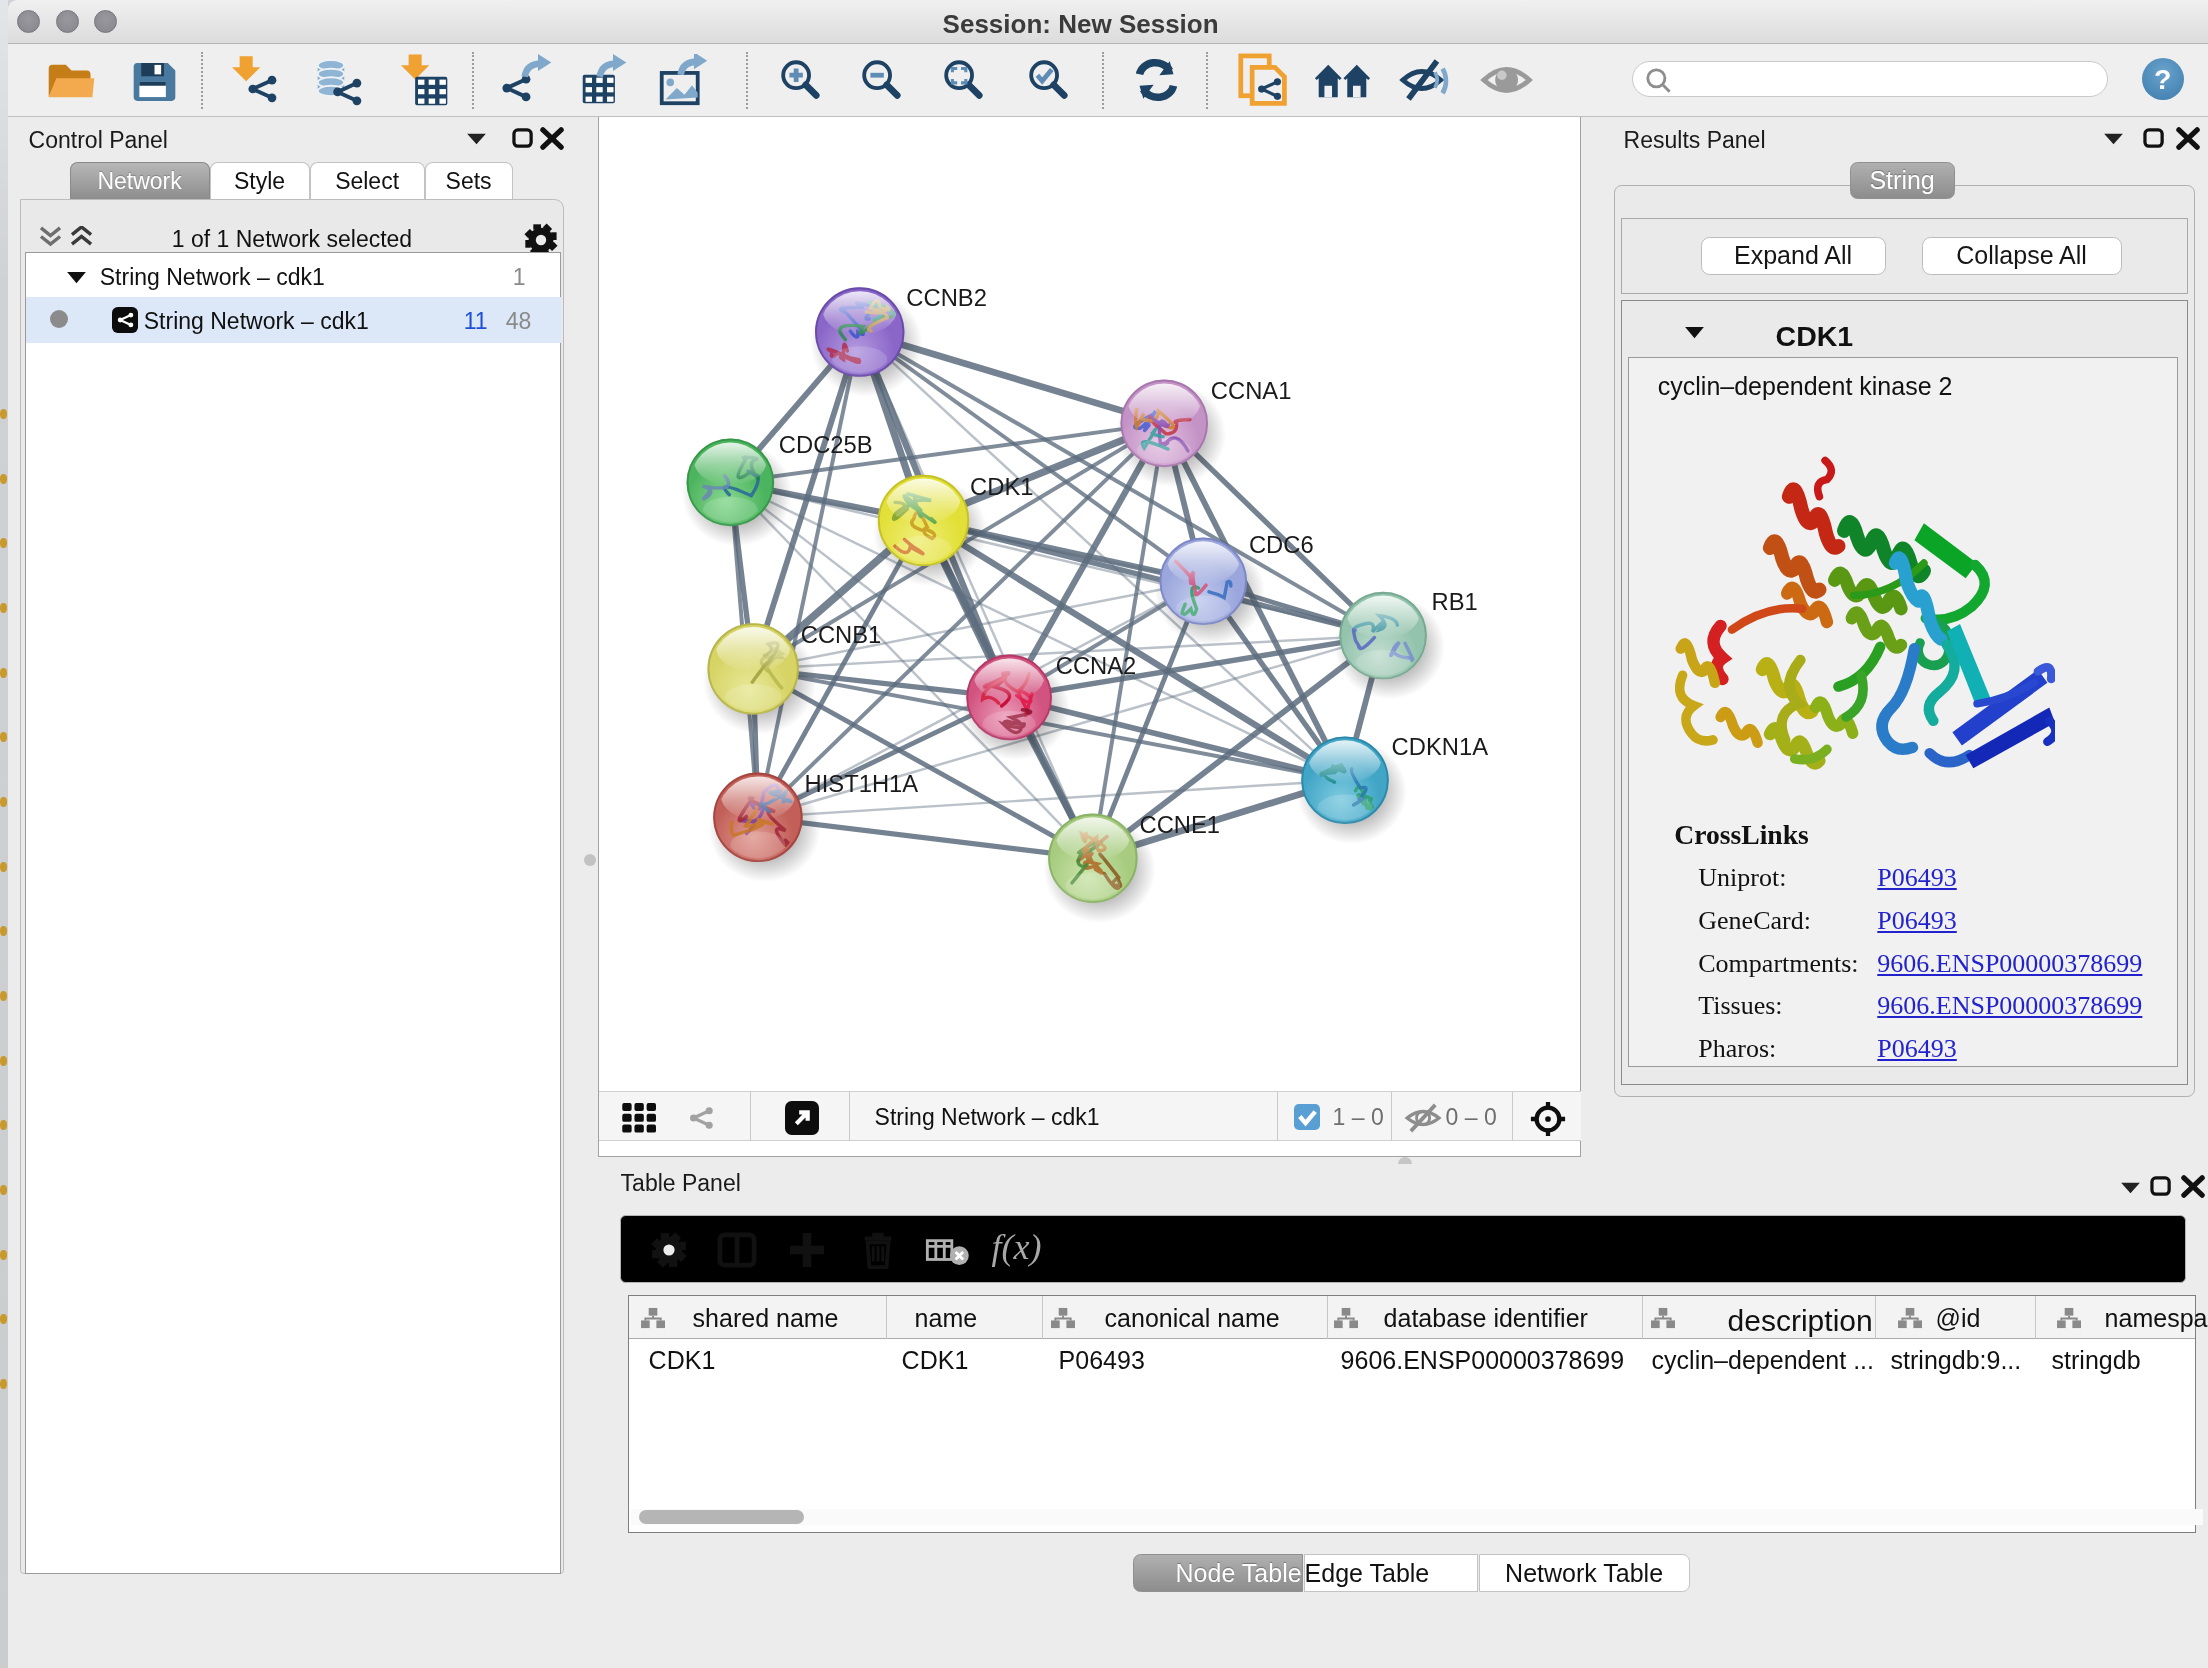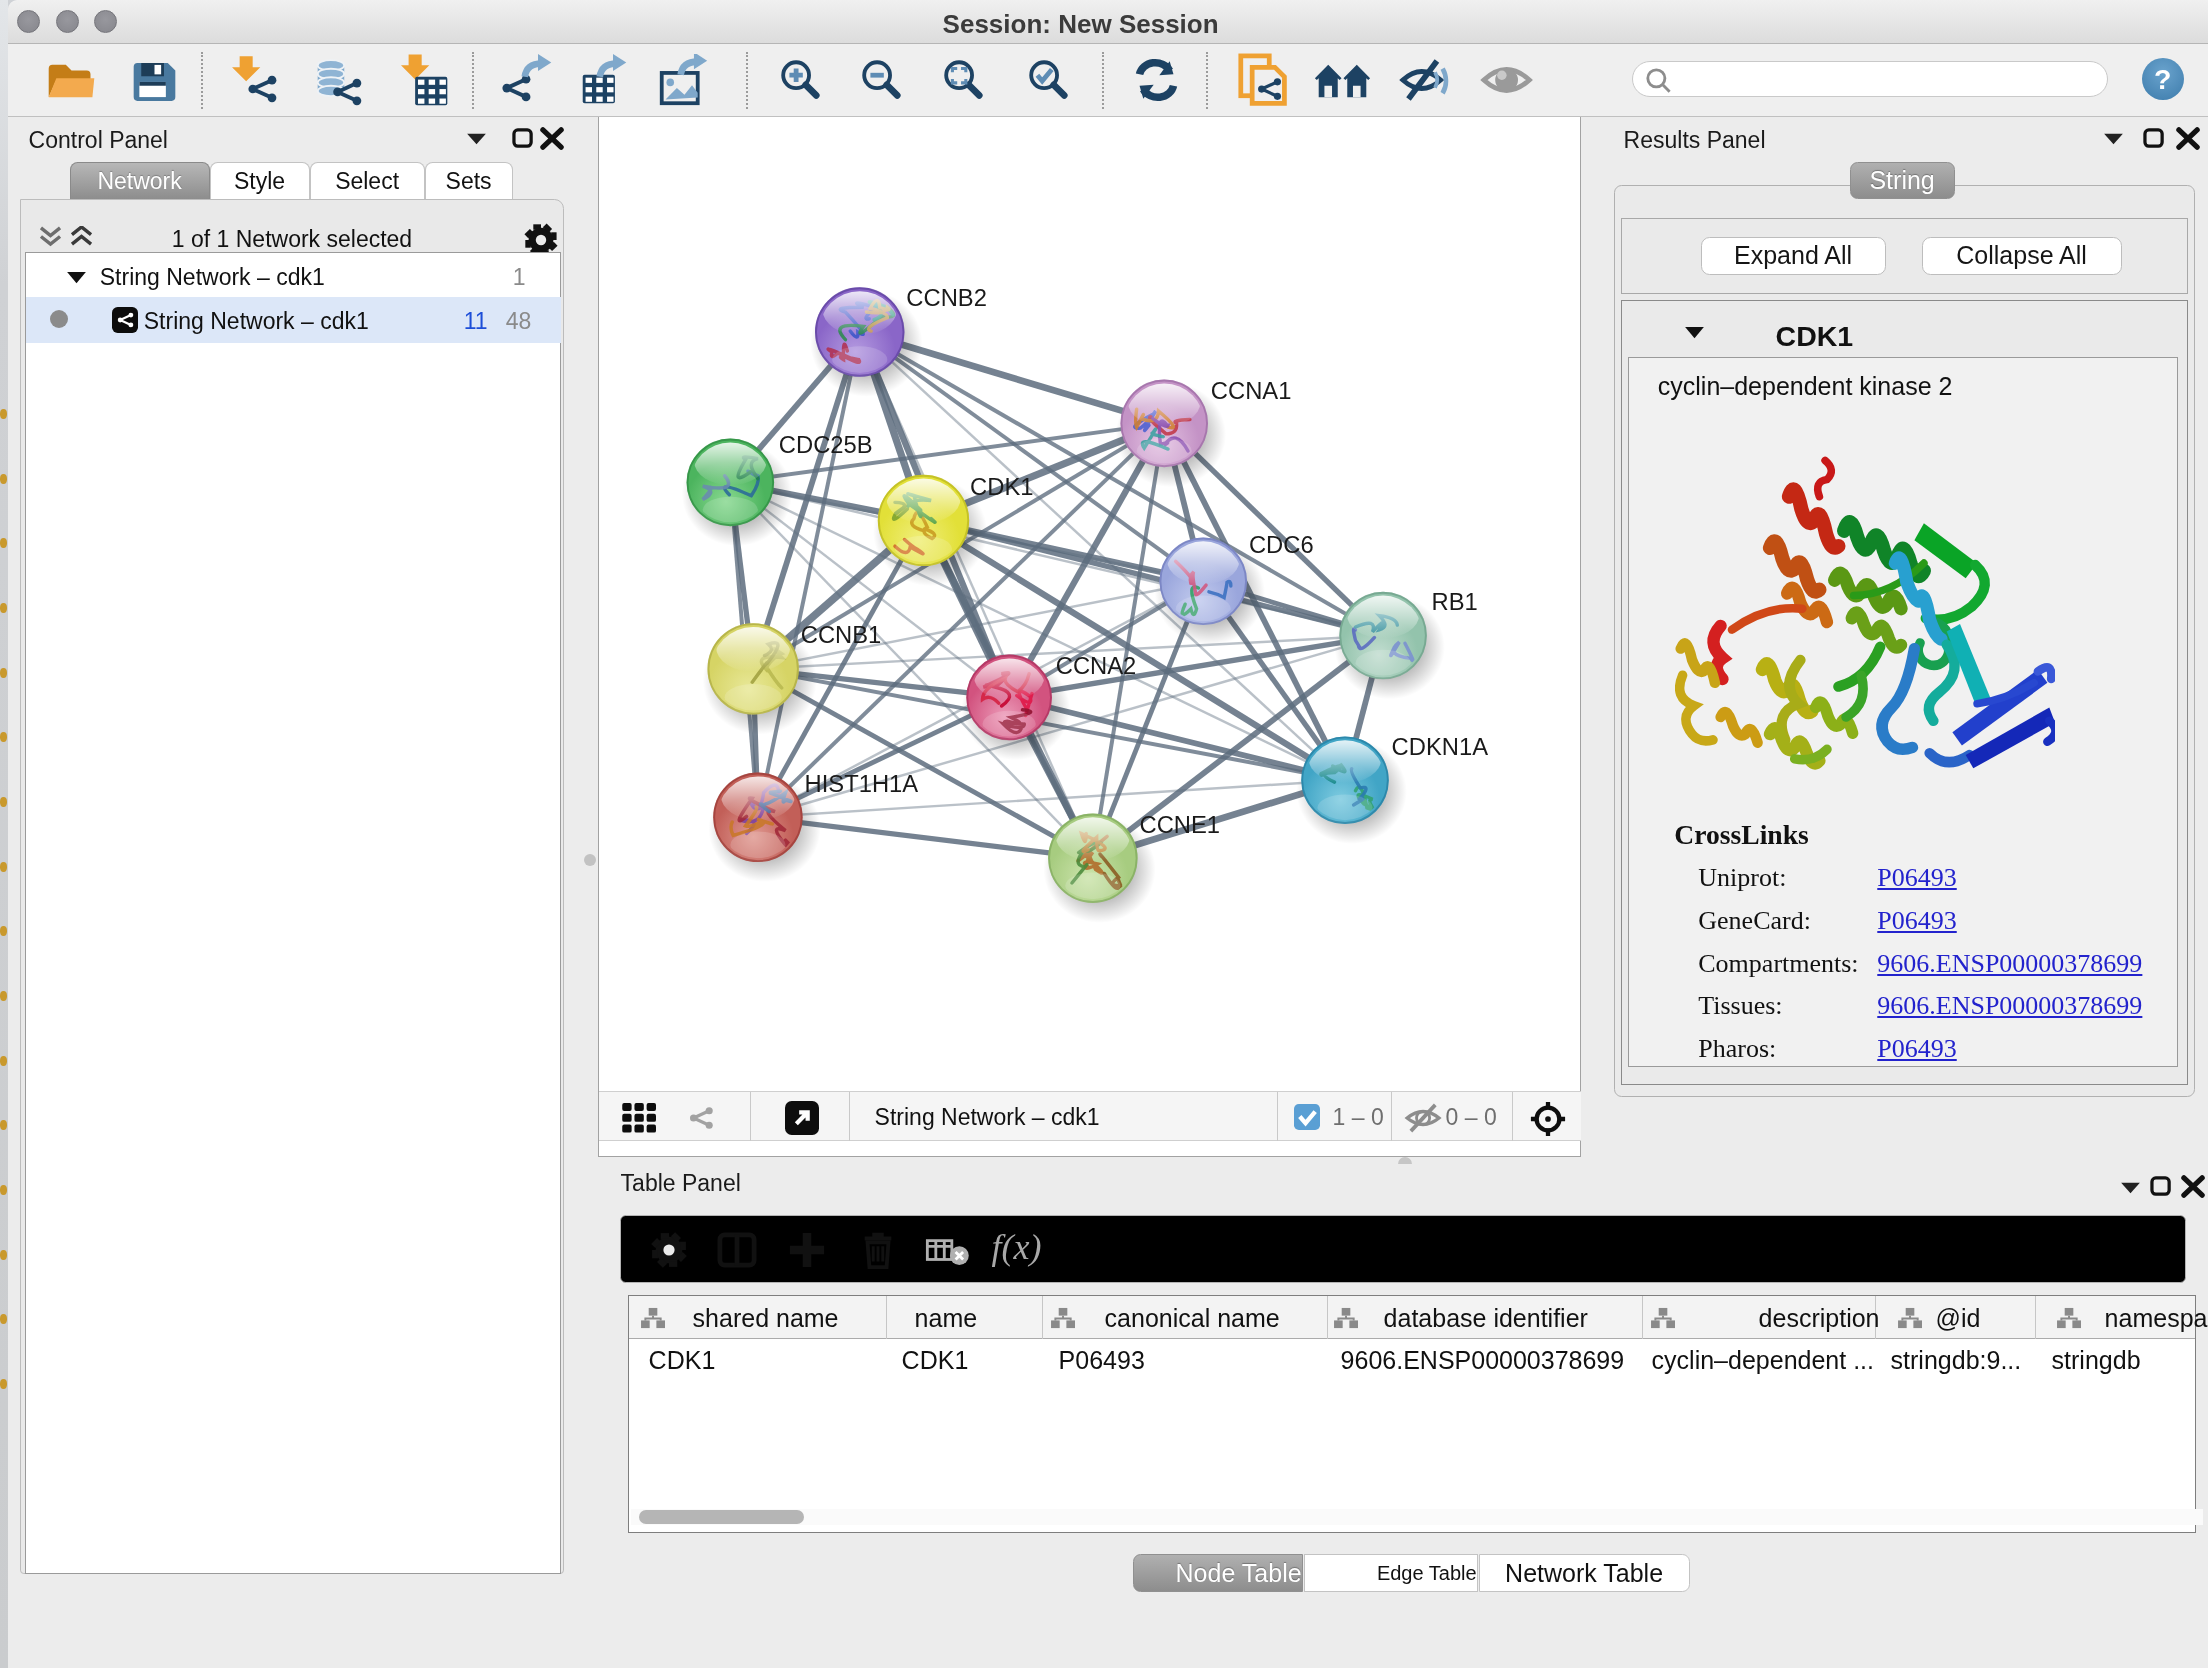--- a/index.html
+++ b/index.html
@@ -807,21 +807,21 @@
           <rect x="16" y="14" width="9" height="8" fill="#8a8a8a"></rect>
           <path d="M12.5 9 v3 M4.5 14 v-2 h16 v2" stroke="#8a8a8a" stroke-width="2" fill="none"></path>
         </svg>
         <div class="abs" style="left:755px;top:7.6px;font-size:25px">database identifier</div>
         <svg style="position:absolute;left:1022px;top:10.5px;opacity:1.0" width="25" height="23" viewBox="0 0 26 24">
           <rect x="8" y="1" width="9" height="8" fill="#8a8a8a"></rect>
           <rect x="0" y="14" width="9" height="8" fill="#8a8a8a"></rect>
           <rect x="16" y="14" width="9" height="8" fill="#8a8a8a"></rect>
           <path d="M12.5 9 v3 M4.5 14 v-2 h16 v2" stroke="#8a8a8a" stroke-width="2" fill="none"></path>
         </svg>
-        <div class="abs" style="left:1130px;top:7.6px;font-size:25px">description</div>
+        <div class="abs" style="left:1099px;top:7.6px;font-size:30px">description</div>
         <svg style="position:absolute;left:1269px;top:10.5px;opacity:1.0" width="25" height="23" viewBox="0 0 26 24">
           <rect x="8" y="1" width="9" height="8" fill="#8a8a8a"></rect>
           <rect x="0" y="14" width="9" height="8" fill="#8a8a8a"></rect>
           <rect x="16" y="14" width="9" height="8" fill="#8a8a8a"></rect>
           <path d="M12.5 9 v3 M4.5 14 v-2 h16 v2" stroke="#8a8a8a" stroke-width="2" fill="none"></path>
         </svg>
         <div class="abs" style="left:1307px;top:7.6px;font-size:25px">@id</div>
         <svg style="position:absolute;left:1428px;top:10.5px;opacity:1.0" width="25" height="23" viewBox="0 0 26 24">
           <rect x="8" y="1" width="9" height="8" fill="#8a8a8a"></rect>
           <rect x="0" y="14" width="9" height="8" fill="#8a8a8a"></rect>
@@ -834,16 +834,16 @@
         <div class="abs" style="left:430px;top:50px;font-size:25px">P06493</div>
         <div class="abs" style="left:712px;top:50px;font-size:25px">9606.ENSP00000378699</div>
         <div class="abs" style="left:1023px;top:50px;font-size:25px">cyclin–dependent ...</div>
         <div class="abs" style="left:1262px;top:50px;font-size:25px">stringdb:9...</div>
         <div class="abs" style="left:1423px;top:50px;font-size:25px">stringdb</div>
         <div class="abs" style="left:2.9px;top:213px;width:1572px;height:16px;background:#fafafa">
           <div class="abs" style="left:7.6px;top:1px;width:165px;height:14.3px;border-radius:7.6px;background:#b5b5b5"></div>
         </div>
       </div>
       <div class="abs" style="left:554px;top:390px;width:170px;height:38px;background:linear-gradient(#b0b0b0,#8d8d8d);border:1px solid #909090;border-radius:7.6px 0 0 7.6px;color:#fff;font-size:25px;text-align:right;line-height:36px;text-shadow:0 -1px 1px rgba(0,0,0,0.3)">Node Table</div>
-      <div class="abs" style="left:725px;top:390px;width:174px;height:38px;background:#fff;border:1px solid #c3c3c3;font-size:20px;text-align:right;line-height:36px">Edge Table</div>
+      <div class="abs" style="left:725px;top:390px;width:174px;height:38px;background:#fff;border:1px solid #c3c3c3;font-size:25px;text-align:left;line-height:36px">Edge Table</div>
       <div class="abs" style="left:900px;top:390px;width:211px;height:38px;background:#fff;border:1px solid #c3c3c3;border-radius:0 7.6px 7.6px 0;font-size:25px;text-align:center;line-height:36px">Network Table</div>
     </div>
   </div>
 
 </body></html>

